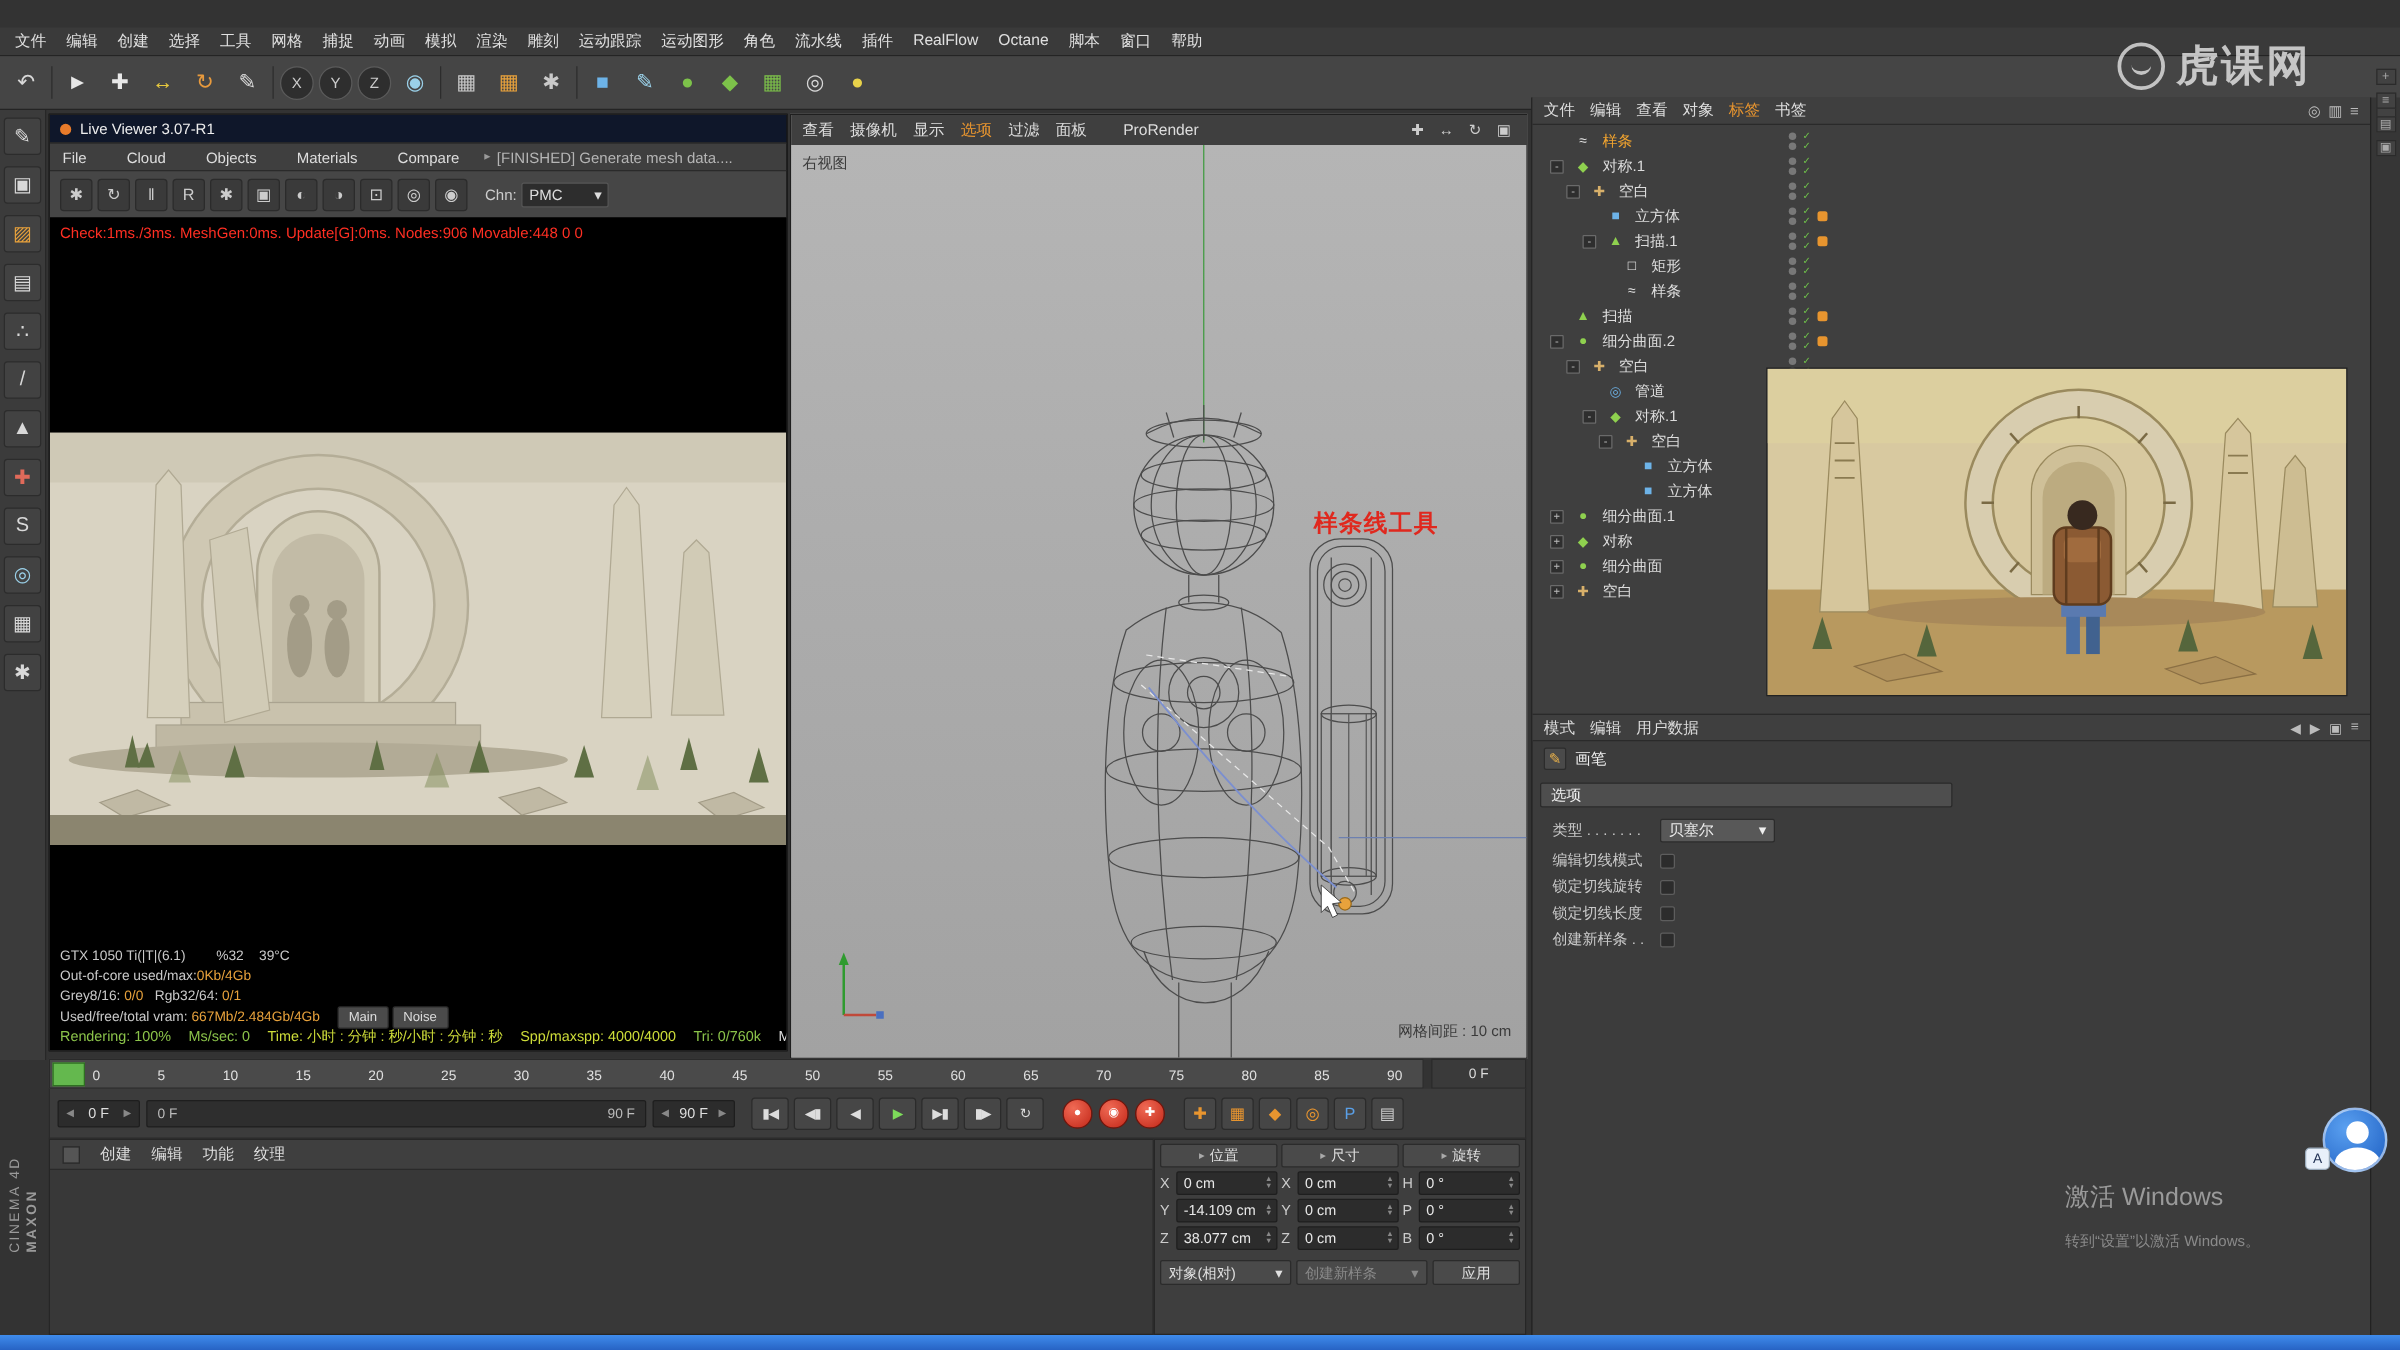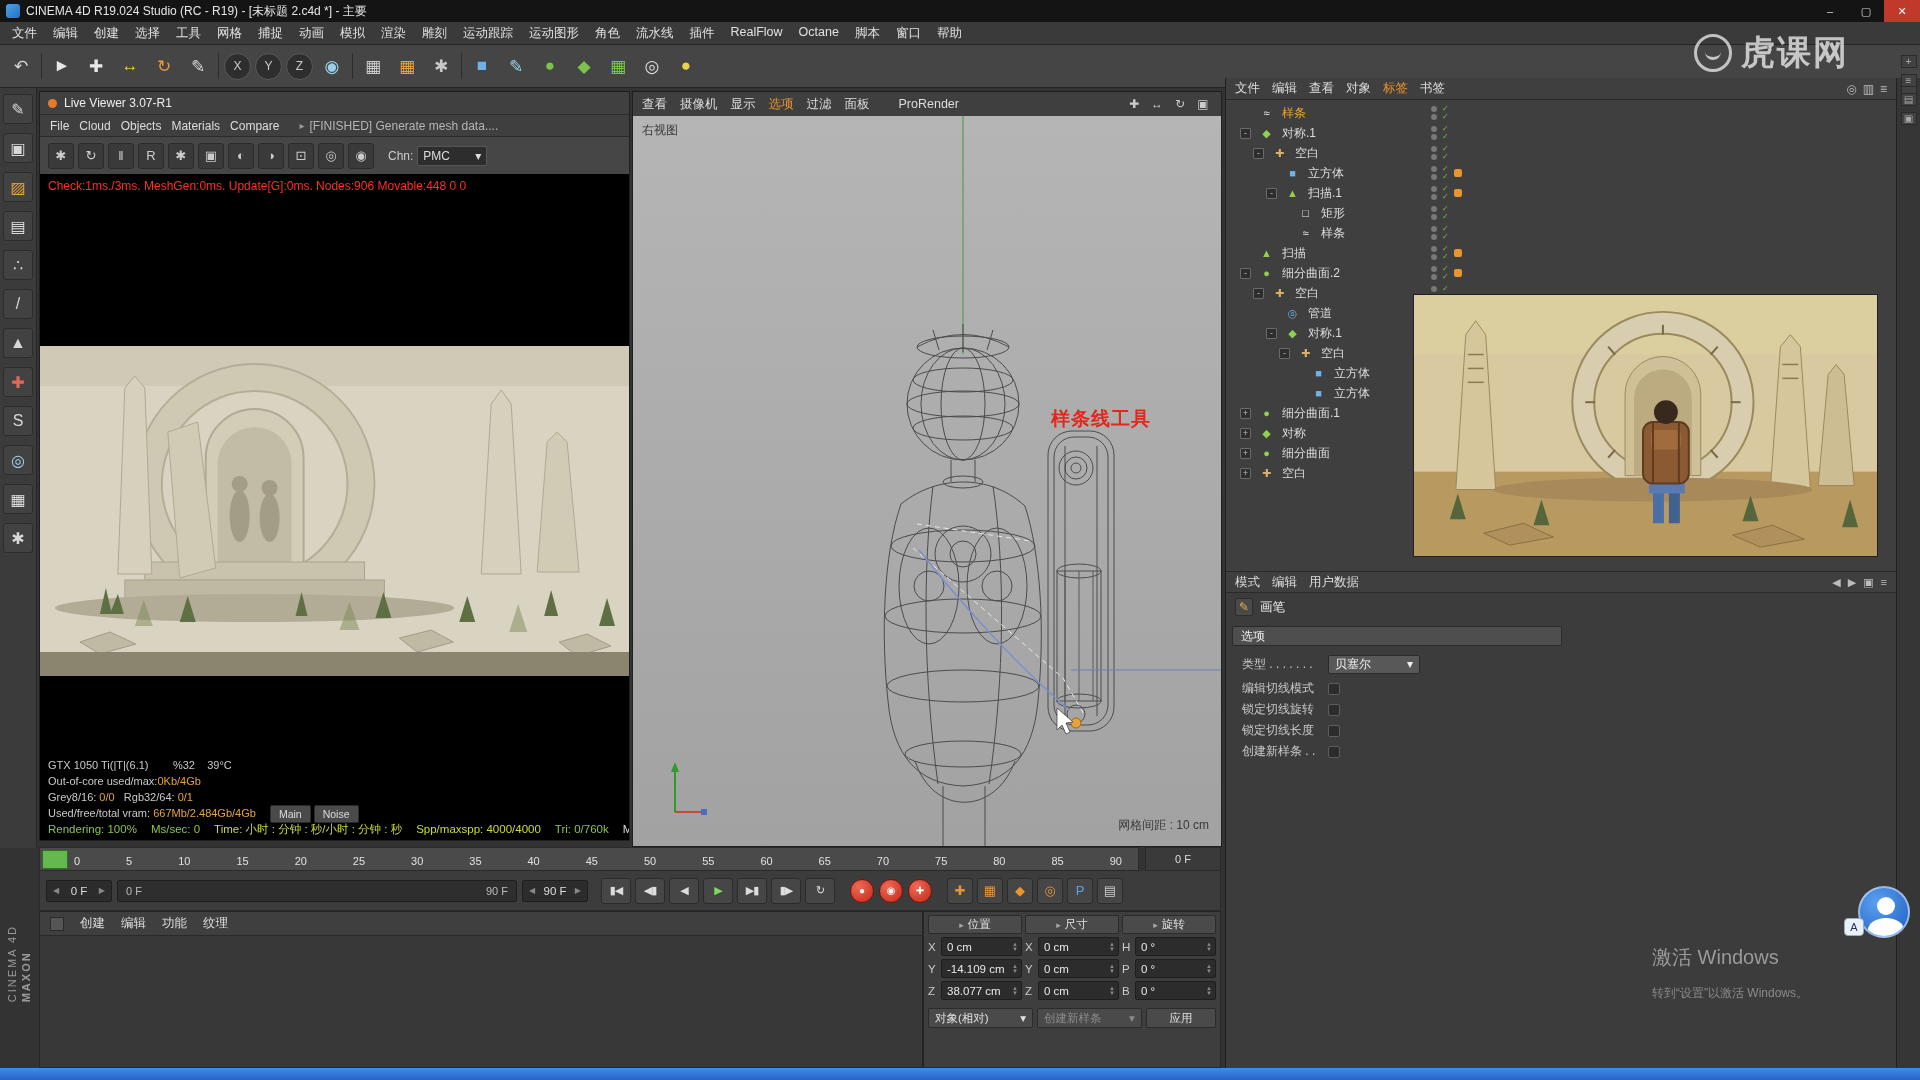--- a/index.html
+++ b/index.html
@@ -31,21 +31,21 @@
   .align-group{position:absolute;left:1232px;top:6px;display:flex;align-items:center;gap:4px}
   .align-btn{display:flex;align-items:center;gap:4px;padding:3px 6px;font-size:12px;color:#ddd;background:#4a4a4a;border:1px solid #2e2e2e;border-radius:2px;cursor:pointer}
   .align-btn::before{content:"";width:11px;height:11px;background:#8a8a8a;border:1px solid #333;display:inline-block}
 
   
   .leftstrip{left:0;top:88px;width:37px;height:760px;background:#3b3b3b;border-right:1px solid #272727;display:flex;flex-direction:column;align-items:center;padding-top:6px;gap:9px}
   .lsi{width:30px;height:30px;display:flex;align-items:center;justify-content:center;font-size:16px;color:#c8c8c8;background:#424242;border:1px solid #2c2c2c;border-radius:3px;cursor:pointer}
 
   
   .lv{left:39px;top:91px;width:591px;height:750px;background:#000;border:1px solid #1f1f1f;display:flex;flex-direction:column}
-  .lv-header{height:22px;background:#404040;display:flex;align-items:center;gap:7px;padding:0 8px;flex:0 0 auto}
+  .lv-header{height:22px;background:#0f172a;display:flex;align-items:center;gap:7px;padding:0 8px;flex:0 0 auto}
   .lv-dot{width:9px;height:9px;border-radius:50%;background:#e87b2a}
   .lv-title{font-size:12px;color:#eee}
   .lv-menubar{height:22px;background:#3f3f3f;display:flex;align-items:center;gap:14px;padding:0 10px;font-size:12px;color:#ddd;flex:0 0 auto;border-top:1px solid #2a2a2a}
   .lv-status{color:#b5b5b5;margin-left:6px;display:flex;align-items:center;gap:5px}
   .lv-status::before{content:"▸";font-size:10px;color:#999}
   .lv-toolbar{height:38px;background:#464646;display:flex;align-items:center;gap:4px;padding:0 8px;flex:0 0 auto;border-top:1px solid #2a2a2a}
   .lvb{width:26px;height:26px;display:flex;align-items:center;justify-content:center;background:#3a3a3a;border:1px solid #2b2b2b;border-radius:3px;font-size:13px;color:#ccc;cursor:pointer}
   .lv-chn{margin-left:10px;font-size:12px;color:#ccc}
   .lv-select{width:70px;height:20px;background:#2d2d2d;border:1px solid #565656;border-radius:2px;display:flex;align-items:center;justify-content:space-between;padding:0 5px;font-size:12px;color:#ddd;cursor:pointer}
   .lv-render{flex:1;position:relative;background:#000;overflow:hidden}
@@ -171,38 +171,20 @@
   .avatar{left:1858px;top:886px;width:52px;height:52px;border-radius:50%;background:radial-gradient(circle at 35% 30%,#5aa0f0,#1d5ec2);border:2px solid rgba(255,255,255,.5);z-index:45;overflow:hidden}
   .avatar::before{content:"";position:absolute;left:17px;top:9px;width:18px;height:18px;border-radius:50%;background:#fff}
   .avatar::after{content:"";position:absolute;left:8px;top:30px;width:36px;height:24px;border-radius:50% 50% 0 0;background:#fff}
   .avatar-badge{left:1844px;top:918px;width:20px;height:18px;background:#e8f0fa;border:1px solid #9ab;border-radius:4px;display:flex;align-items:center;justify-content:center;font-size:11px;color:#235;z-index:46}
 </style>
 </head>
 <body>
 
 <div id="app">
 
-  <div class="titlebar abs">
-    <span class="appicon"></span>
-    <span class="titletext">CINEMA 4D R19.024 Studio (RC - R19) - [未标题 2.c4d *] - 主要</span>
-    <span class="winbtns">
-
-        <span class="wbtn">
-          <i style="font-style:normal">–</i>
-        </span>
-
-        <span class="wbtn">
-          <i style="font-style:normal">▢</i>
-        </span>
-
-        <span class="wbtn close">
-          <i style="font-style:normal">✕</i>
-        </span>
-      </span>
-  </div>
 
   <div class="menubar abs">
     <span style="display:flex">
 
     <span class="mitem">文件</span>
         <span class="mitem">编辑</span>
         <span class="mitem">创建</span>
         <span class="mitem">选择</span>
         <span class="mitem">工具</span>
         <span class="mitem">网格</span>
@@ -377,21 +359,21 @@
         </span>
       </span>
   </div>
 
   <div class="lv abs">
     <div class="lv-header">
       <span class="lv-dot"></span>
       <span class="lv-title">Live Viewer 3.07-R1</span>
     </div>
     <div class="lv-menubar">
-      <span style="display:flex;gap:10px">
+      <span style="display:flex;gap:32px">
 
       <span>File</span>
           <span>Cloud</span>
           <span>Objects</span>
           <span>Materials</span>
           <span>Compare</span>
         </span>
       <span class="lv-status">[FINISHED] Generate mesh data....</span>
     </div>
     <div class="lv-toolbar">

